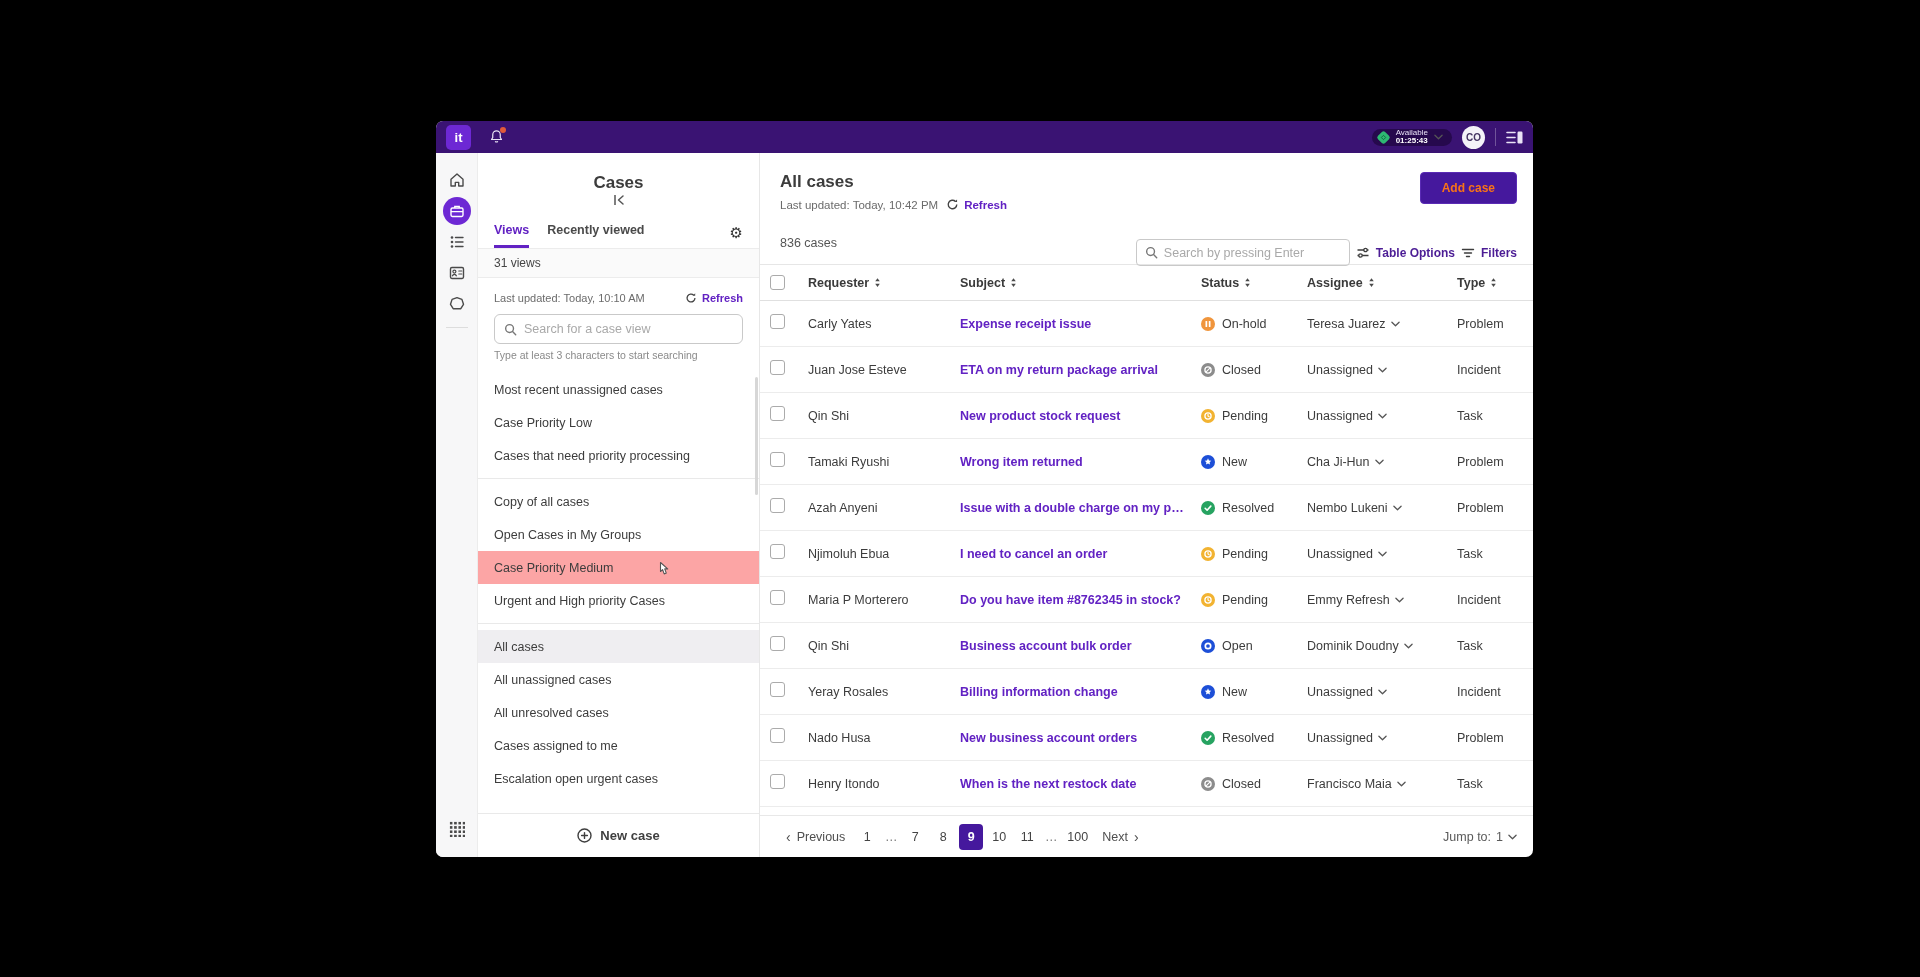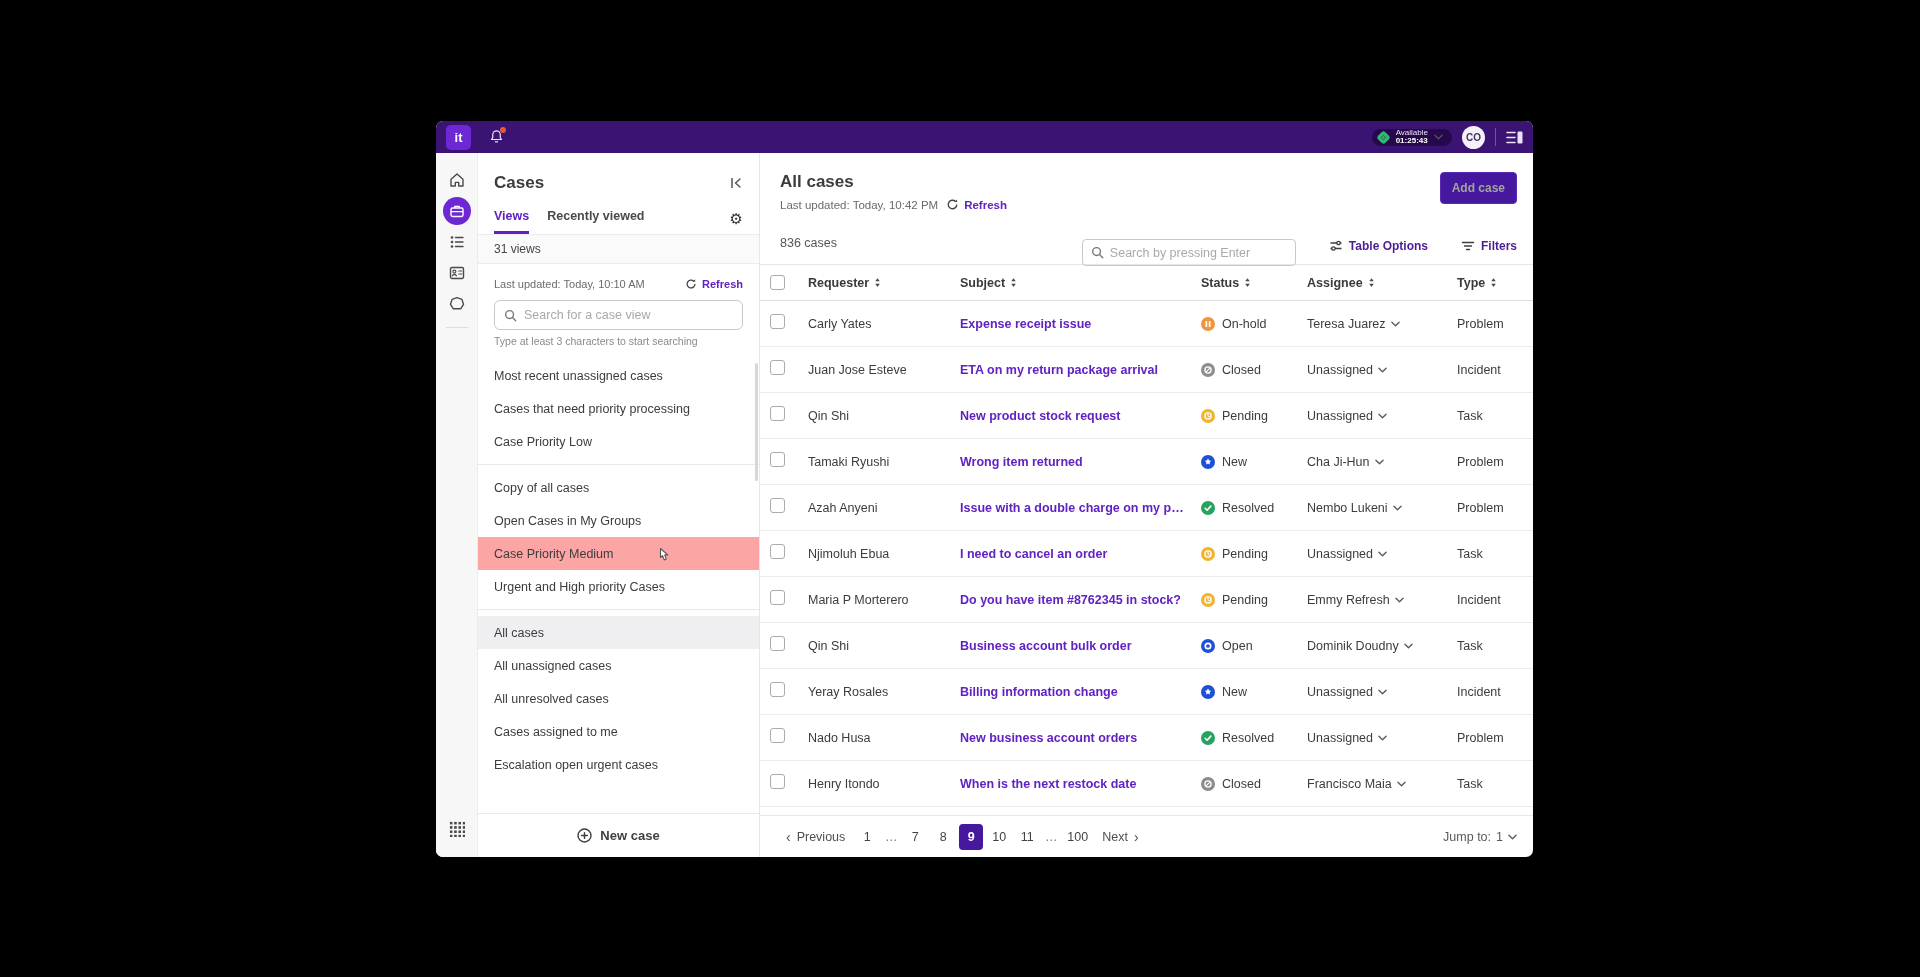--- a/index.html
+++ b/index.html
@@ -40,21 +40,21 @@
   .rail-btn svg { width:18px; height:18px; }
   .rail-btn.active { background:var(--logo_purple); border-radius:50%; color:#fff; }
   .rail-divider { width:22px; border-top:1px solid #ddd; margin:6px 0; }
   .rail-bottom { margin-top:auto; margin-bottom:14px; }
   .waffle { width:16px; height:16px;
     background-image:radial-gradient(circle,#4a4a4a 1.3px,transparent 1.5px);
     background-size:4.3px 4.3px; cursor:pointer; }
   
   .sidebar { width:282px; border-right:1px solid #e7e7e7; display:flex; flex-direction:column;
     flex:0 0 auto; background:#fff; position:relative; }
-  .sb-head { padding:20px 16px 0 16px; display:flex; align-items:center; justify-content:space-between; }
+  .sb-head { padding:20px 16px 0 16px; display:flex; align-items:center; justify-content:space-between;flex-direction:column; }
   .sb-title { font-size:17px; font-weight:600; color:#3c3c3c; }
   .collapse-btn { color:#555; cursor:pointer; display:flex; }
   .collapse-btn svg { width:14px; height:14px; }
   .sb-tabs { padding:16px 16px 0 16px; display:flex; align-items:flex-end; gap:18px; }
   .sb-tab { font-size:12.5px; font-weight:600; color:#4a4a4a; padding-bottom:8px; cursor:pointer;
     border-bottom:3px solid transparent; }
   .sb-tab.active { color:var(--accent); border-bottom-color:var(--accent); }
   .sb-gear { margin-left:auto; font-family:"DejaVu Sans",sans-serif; font-size:15px; color:#333;
     cursor:pointer; padding-bottom:6px; }
   .views-band { background:#fafafa; border-top:1px solid #ececec; border-bottom:1px solid #ececec;
@@ -85,26 +85,26 @@
     color:#3f3f3f; cursor:pointer; }
   .new-case-btn svg { width:15px; height:15px; }
   
   .main { flex:1; display:flex; flex-direction:column; min-width:0; }
   .m-head { padding:19px 16px 0 20px; display:flex; align-items:flex-start; }
   .m-title { font-size:17px; font-weight:600; color:#3c3c3c; }
   .m-sub { margin-top:6px; display:flex; align-items:center; gap:8px; font-size:11.5px; color:#6b6b6b; }
   .m-sub .refresh { font-size:11.5px; }
   .m-sub .refresh svg { width:13px; height:13px; color:#444; }
   .refresh-label { color:var(--accent); font-weight:700; cursor:pointer; }
-  .add-case-btn { margin-left:auto; background:var(--button_purple); color:#a3a3a3; font-size:12px;
-    font-weight:600; border:1px solid #5a2bb5; border-radius:4px; padding:8px 11px; cursor:pointer; }
+  .add-case-btn { margin-left:auto; background:var(--button_purple); color:#f97316; font-size:12px;
+    font-weight:600; border:1px solid #5a2bb5; border-radius:4px; padding:8px 21px; cursor:pointer; }
   .m-toolbar { margin-top:10px; padding:0 16px 0 20px; height:44px; display:flex; align-items:center;
     border-bottom:1px solid #e6e6e6; }
   .case-count { font-size:12.5px; color:#555; }
-  .tb-right-group { margin-left:auto; display:flex; align-items:flex-start; gap:33px;margin-top:20px; }
+  .tb-right-group { margin-left:auto; display:flex; align-items:center; gap:6px;margin-top:20px; }
   .tb-search { width:214px; height:27px; border:1px solid #c9c9c9; border-radius:4px; display:flex;
     align-items:center; gap:6px; padding:0 8px; }
   .tb-btn { display:flex; align-items:center; gap:6px; font-size:12px; font-weight:600; color:#4c1d95;
     cursor:pointer; }
   .tb-btn svg { width:14px; height:14px; }
   
   .thead, .trow { display:grid; grid-template-columns:38px 152px minmax(0,1fr) 106px 150px 62px;
     align-items:center; padding:0 14px 0 10px; }
   .thead { height:36px; border-bottom:1px solid #e0e0e0; }
   .hcell { display:flex; align-items:center; gap:5px; font-size:12.5px; font-weight:700; color:#3a3a3a; }
@@ -255,22 +255,22 @@
           </svg>
         <input type="text" placeholder="Search for a case view" style="">
       </div>
       <div class="sb-hint">Type at least 3 characters to start searching</div>
       <div class="sb-list" id="sb-list">
         <div class="sb-thumb"></div>
         <svg class="mouse-cursor" viewBox="0 0 15 17">
             <path d="M4.5 1.5v9l2.1-1.9 1.6 4.3 2.1-.8-1.6-4.2h3z" fill="#fff" stroke="#555" stroke-width="1.1" stroke-linejoin="round"></path>
           </svg>
       <div class="side-item">Most recent unassigned cases</div>
+          <div class="side-item">Case Priority Low</div>
           <div class="side-item">Cases that need priority processing</div>
-          <div class="side-item">Case Priority Low</div>
           <div class="side-divider"></div>
           <div class="side-item">Copy of all cases</div>
           <div class="side-item">Open Cases in My Groups</div>
           <div class="side-item hover">Case Priority Medium</div>
           <div class="side-item">Urgent and High priority Cases</div>
           <div class="side-divider"></div>
           <div class="side-item selected">All cases</div>
           <div class="side-item">All unassigned cases</div>
           <div class="side-item">All unresolved cases</div>
           <div class="side-item">Cases assigned to me</div>

